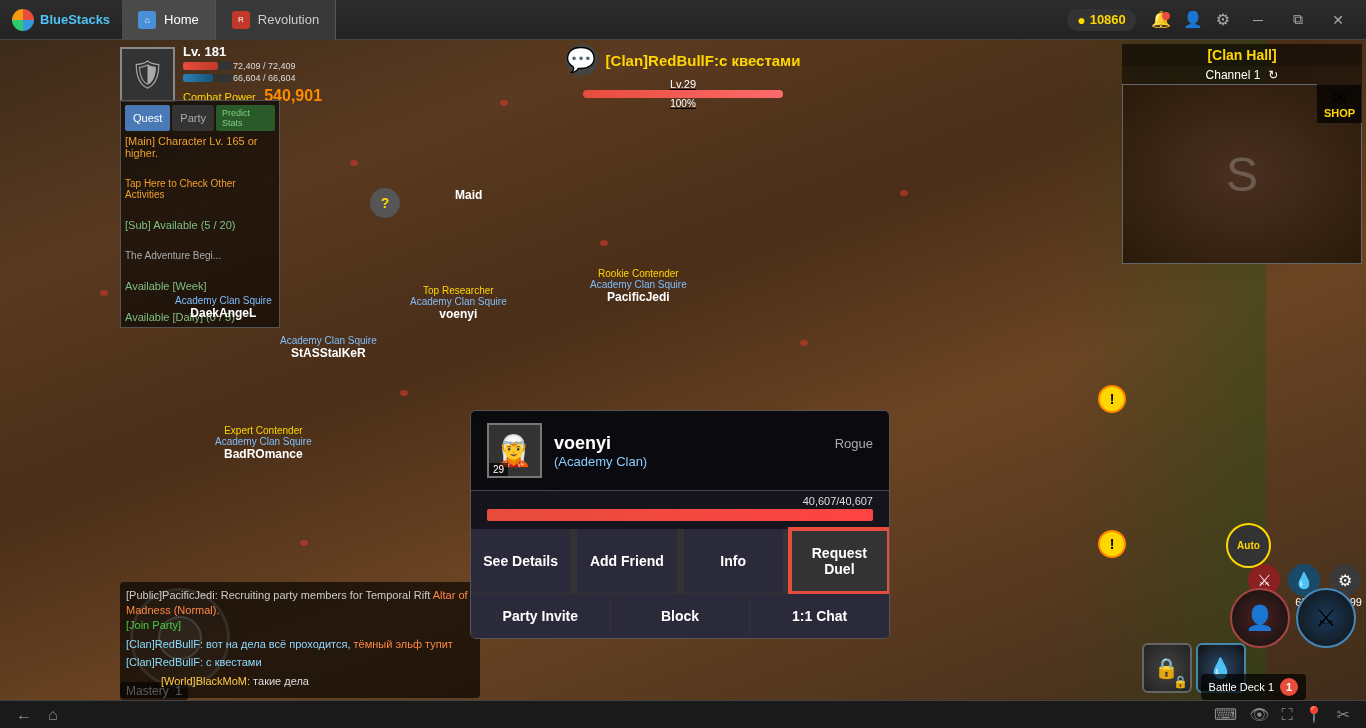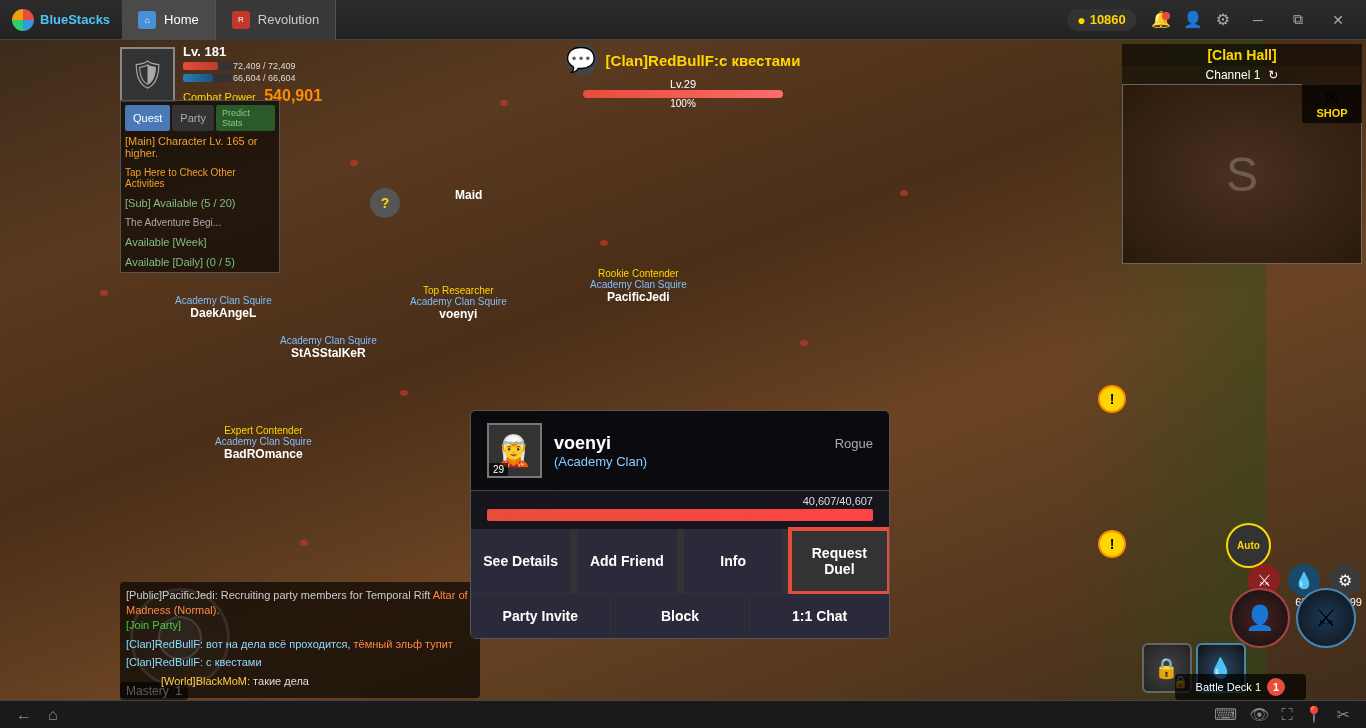--- a/index.html
+++ b/index.html
@@ -97,21 +97,21 @@
       position: absolute; top: 60px; left: 120px; width: 160px;
       background: rgba(0,0,0,0.6); border: 1px solid #555; padding: 4px;
     }
     .quest-tabs { display: flex; gap: 2px; margin-bottom: 4px; }
     .quest-tab {
       padding: 3px 8px; font-size: 11px; border: none; cursor: pointer; border-radius: 2px;
     }
     .quest-tab.active { background: #4a7ab5; color: #fff; }
     .quest-tab.inactive { background: #333; color: #aaa; }
     .quest-predict { background: #2a5a2a; color: #7fcc7f; font-size: 10px; padding: 3px 6px; border-radius: 2px; }
-    .quest-items { display: flex; flex-direction: column; gap: 8px; margin-top: 4px; }
+    .quest-items { display: flex; flex-direction: column; gap: 19px; margin-top: 4px; }
     .quest-item { color: #f0c060; font-size: 11px; cursor: pointer; }
     .quest-item-sub { color: #aaa; font-size: 10px; }
     .quest-avail { color: #7fbf7f; font-size: 11px; }
     .exp-bar-bg { width: 200px; height: 8px; background: #333; border-radius: 4px; overflow: hidden; }
     .exp-bar-fill { width: 100%; height: 100%; background: linear-gradient(to right, #e74c3c, #ff6b6b); }
     .percent-text { color: #fff; font-size: 10px; text-align: center; }
 
     
     .world-char {
       position: absolute; display: flex; flex-direction: column; align-items: center;
@@ -133,21 +133,21 @@
       color: #fff; font-size: 12px; background: rgba(0,0,0,0.5); padding: 2px;
     }
     .minimap {
       width: 240px; height: 180px; background: rgba(0,0,0,0.4);
       border: 1px solid #666; position: relative; overflow: hidden;
       display: flex; align-items: center; justify-content: center;
     }
     .minimap-bg { position: absolute; inset: 0; background: radial-gradient(ellipse, #4a3020 0%, #2a1a0a 100%); }
     .minimap-compass { font-size: 48px; color: rgba(200,200,200,0.3); z-index:1; }
     .shop-icon-area {
-      position: absolute; top: 44px; right: 4px; width: 60px;
+      position: absolute; top: 44px; right: 4px; width: 45px;
       background: rgba(0,0,0,0.7); padding: 4px; text-align: center;
     }
     .shop-text { color: #ffd700; font-size: 11px; font-weight: bold; }
     .resource-row {
       display: flex; gap: 8px; position: absolute; bottom: 120px; right: 4px;
     }
     .resource-item {
       display: flex; flex-direction: column; align-items: center; color: #fff; font-size: 11px;
     }
     .resource-icon { width: 32px; height: 32px; border-radius: 50%; background: #444; display: flex; align-items: center; justify-content: center; font-size: 16px; }
@@ -164,21 +164,21 @@
     .auto-btn {
       position: absolute; bottom: 160px; right: 95px;
       background: #333; border: 2px solid #ffd700; border-radius: 50%;
       width: 45px; height: 45px; display: flex; align-items: center; justify-content: center;
       color: #ffd700; font-size: 10px; font-weight: bold; cursor: pointer;
     }
 
     
     .battle-deck {
       position: absolute; bottom: 28px; right: 60px;
-      background: rgba(0,0,0,0.7); padding: 4px 21px; border-radius: 4px;
+      background: rgba(0,0,0,0.7); padding: 4px 8px; border-radius: 4px;
       color: #fff; font-size: 11px; display: flex; align-items: center; gap: 6px;
     }
     .deck-badge { background: #e74c3c; border-radius: 50%; width: 18px; height: 18px; display: flex; align-items: center; justify-content: center; font-size: 11px; font-weight: bold; }
 
     
     #chat-area {
       position: absolute; bottom: 30px; left: 120px; width: 360px;
       background: rgba(0,0,0,0.65); padding: 6px; border-radius: 4px;
     }
     .chat-line { font-size: 11px; margin-bottom: 3px; line-height: 1.4; }
@@ -360,21 +360,21 @@
         <span class="combat-value" style="margin-left:4px;">540,901</span>
       </div>
     </div>
   </div>
 
   <div id="top-center-hud">
     <div style="display:flex;align-items:center;gap:8px;">
       <div class="bubble-icon">💬</div>
       <span class="player-name-top">[Clan]RedBullF:с квестами</span>
     </div>
-    <div style="display:flex;flex-direction:column;align-items:center;margin-top:2px;">
+    <div style="display:flex;flex-direction:column;align-items:center;margin-top:2px;text-decoration:underline;">
       <span style="color:#fff;font-size:11px;">Lv.29</span>
       <div class="exp-bar-bg">
         <div class="exp-bar-fill"></div>
       </div>
       <span class="percent-text">100%</span>
     </div>
   </div>
 
   <div id="quest-panel">
     <div class="quest-tabs">

